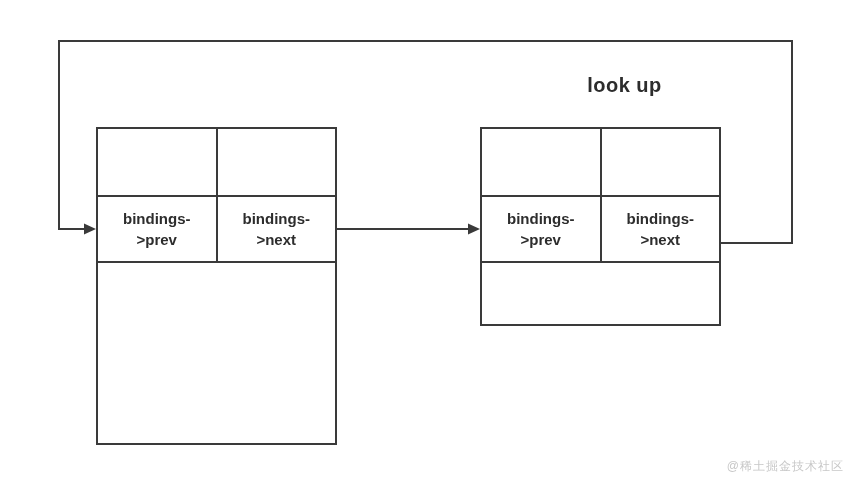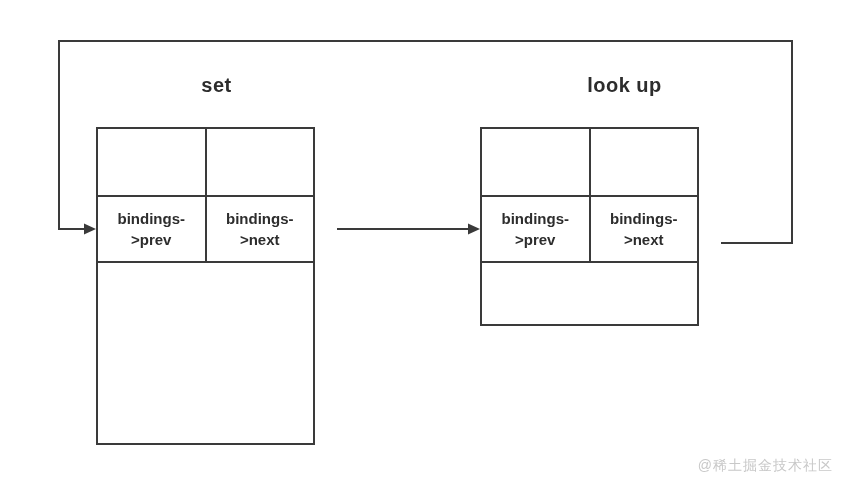--- a/index.html
+++ b/index.html
@@ -43,21 +43,21 @@
     font-weight: bold;
     color: var(--text);
     top: 72px;
     line-height: 26px;
     letter-spacing: 0.5px;
   }
   .node-title.set-pos    { left: 96px; }
   .node-title.lookup-pos { left: 504px; }
   .node-box {
     position: absolute;
-    width: 219px;
+    width: 241px;
     border: 2px solid var(--line);
     background: var(--background);
     display: flex;
     flex-direction: column;
   }
   .node-box.set-pos    { left: 96px;  top: 127px; height: 318px; }
   .node-box.lookup-pos { left: 480px; top: 127px; height: 199px; }
   .node-row {
     display: flex;
     flex-direction: row;
@@ -77,42 +77,41 @@
   .cell-label {
     font-size: 15px;
     font-weight: bold;
     color: var(--text);
     line-height: 21px;
     text-align: center;
   }
   .cell-label span { display: block; }
   .watermark {
     position: absolute;
-    right: 23px;
+    right: 12px;
     bottom: 6px;
-    font-size: 14px;
+    font-size: 12px;
     color: var(--watermark);
     letter-spacing: 1px;
   }
 </style>
 </head>
 <body>
 
 <div class="canvas">
 
   <svg class="connector-layer" viewBox="0 0 856 481">
 
     <path class="connector-line" d="M 721 243 L 792 243 L 792 41 L 59 41 L 59 229 L 84 229"></path>
     <polygon class="arrowhead" points="84,223.5 96,229 84,234.5"></polygon>
 
     <path class="connector-line" d="M 337 229 L 468 229"></path>
     <polygon class="arrowhead" points="468,223.5 480,229 468,234.5"></polygon>
   </svg>
 
-  <div class="node-title set-pos">set</div>
 
   <div class="node-title lookup-pos">look up</div>
 
   <div class="node-box set-pos">
     <div class="node-row top-row">
       <div class="node-cell left-cell"></div>
       <div class="node-cell"></div>
     </div>
     <div class="node-row bindings-row">
       <div class="node-cell left-cell">

